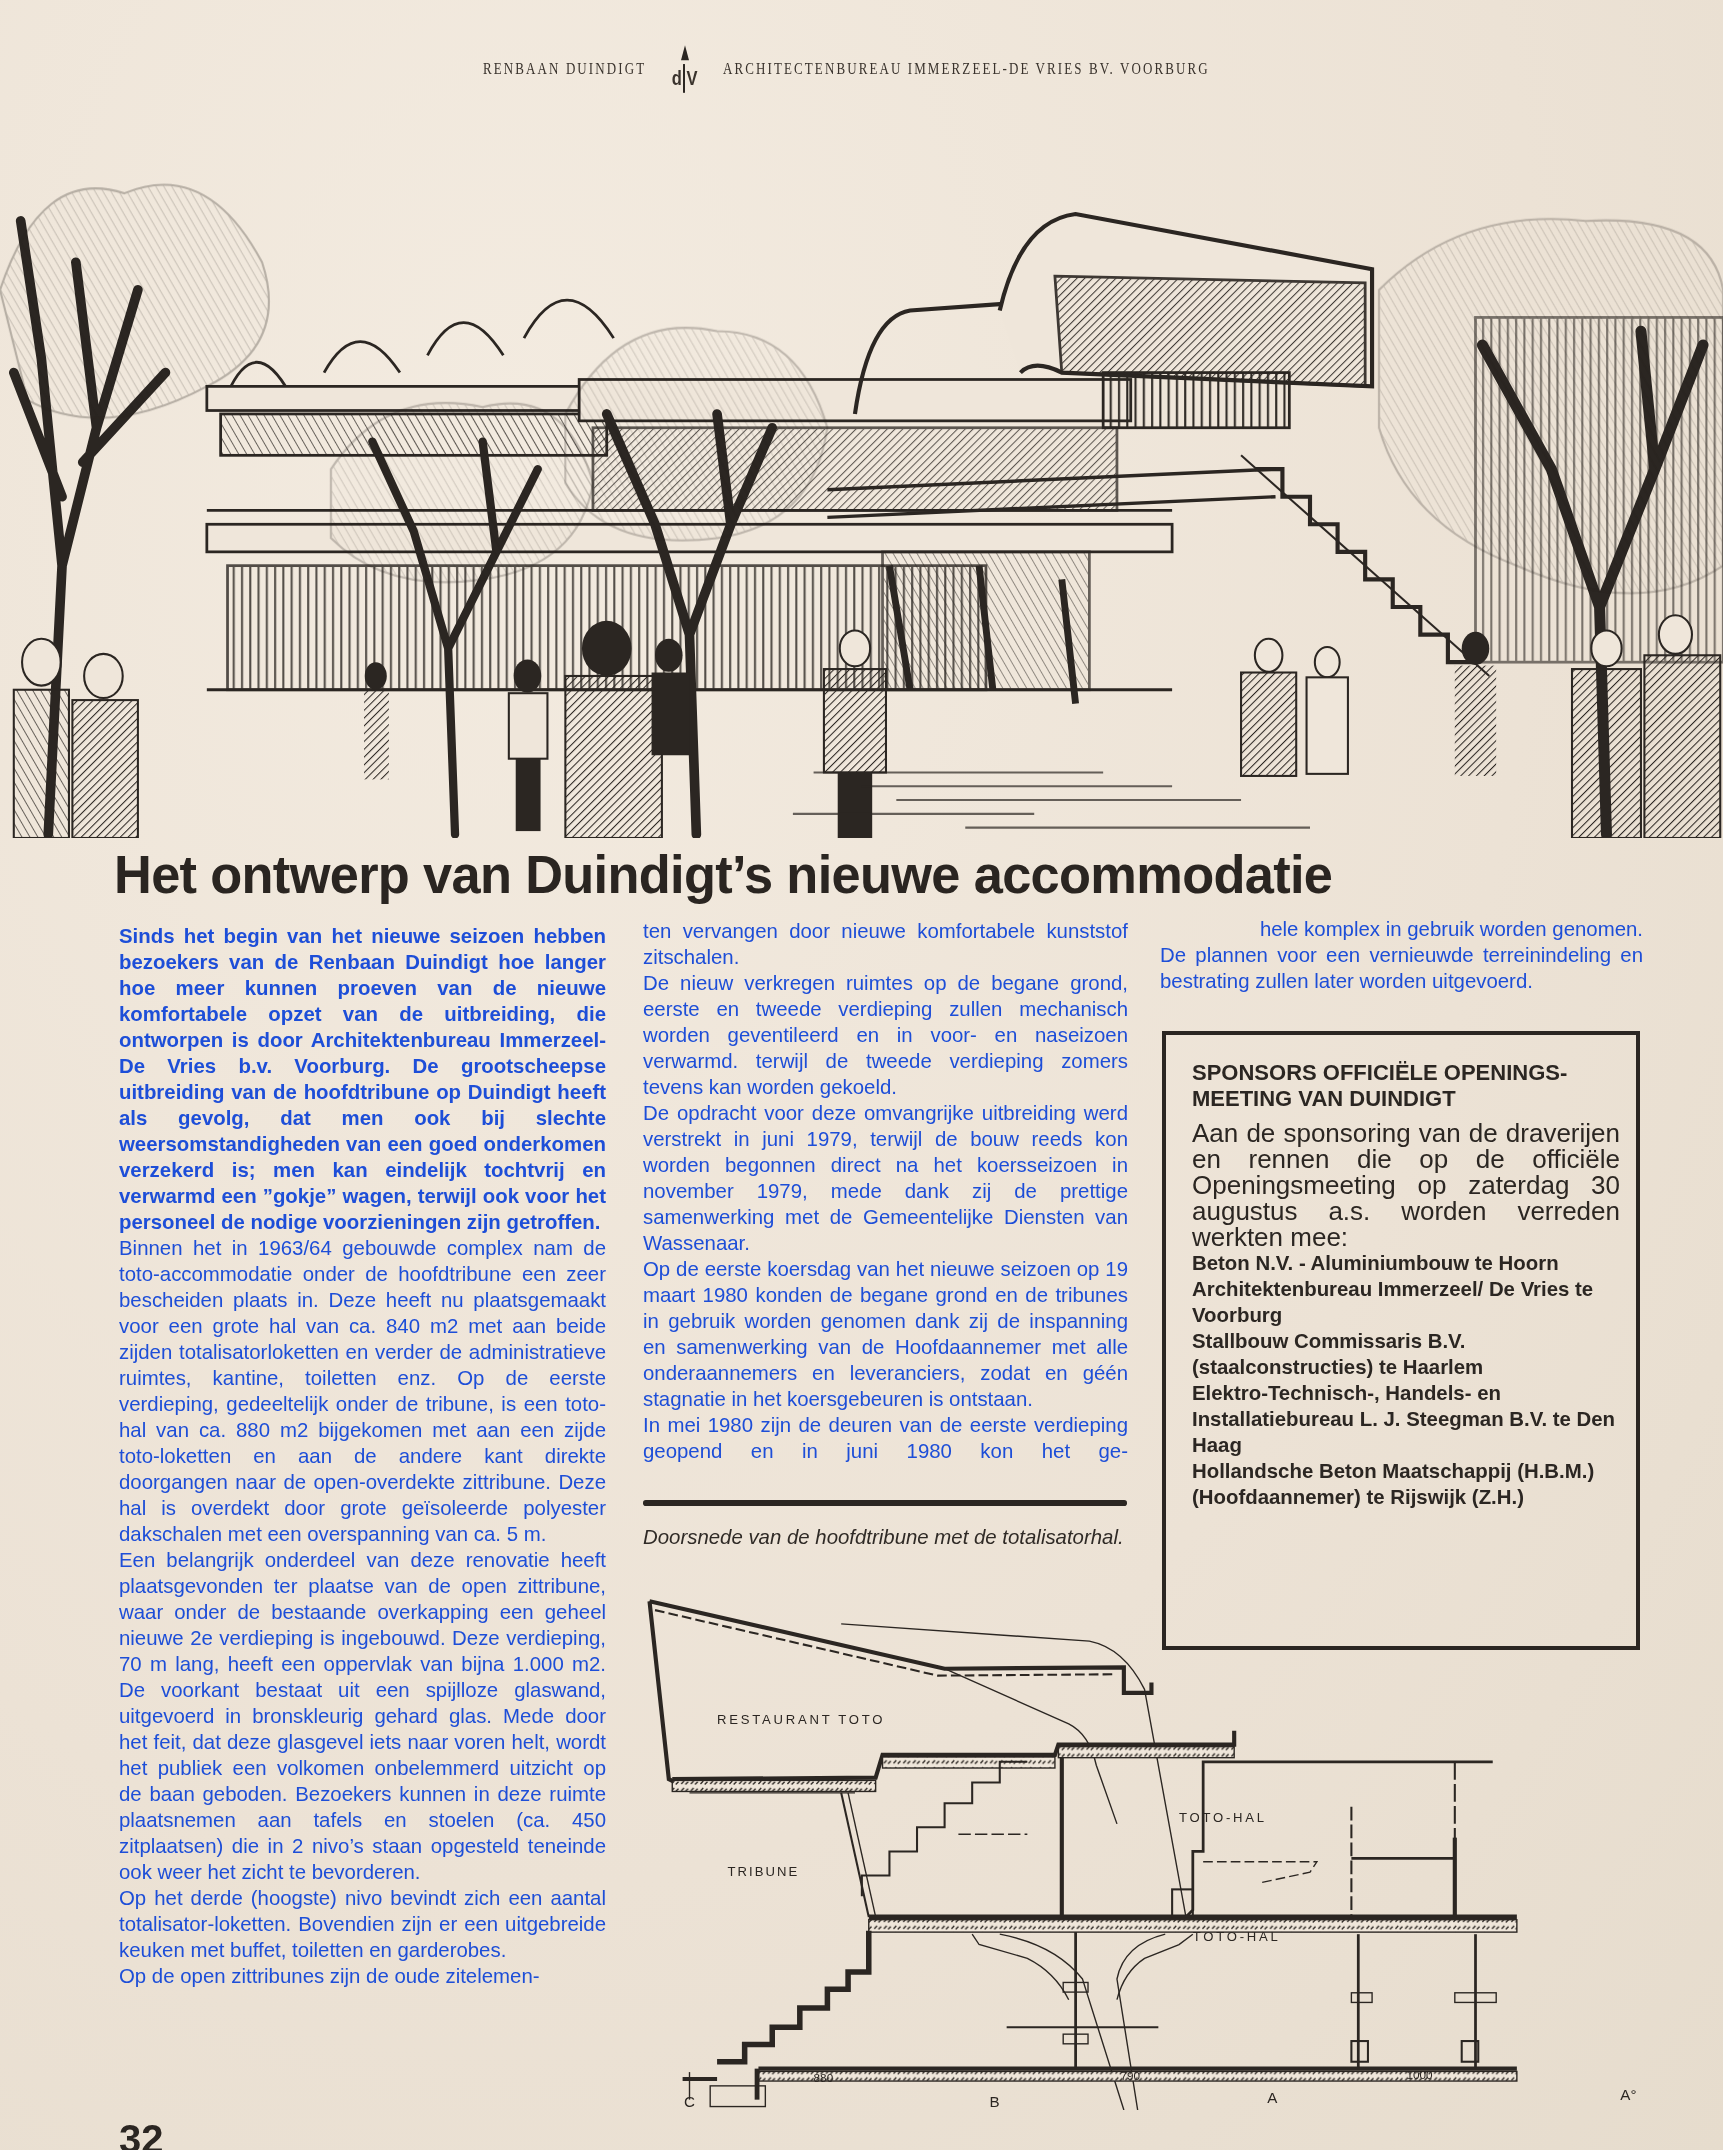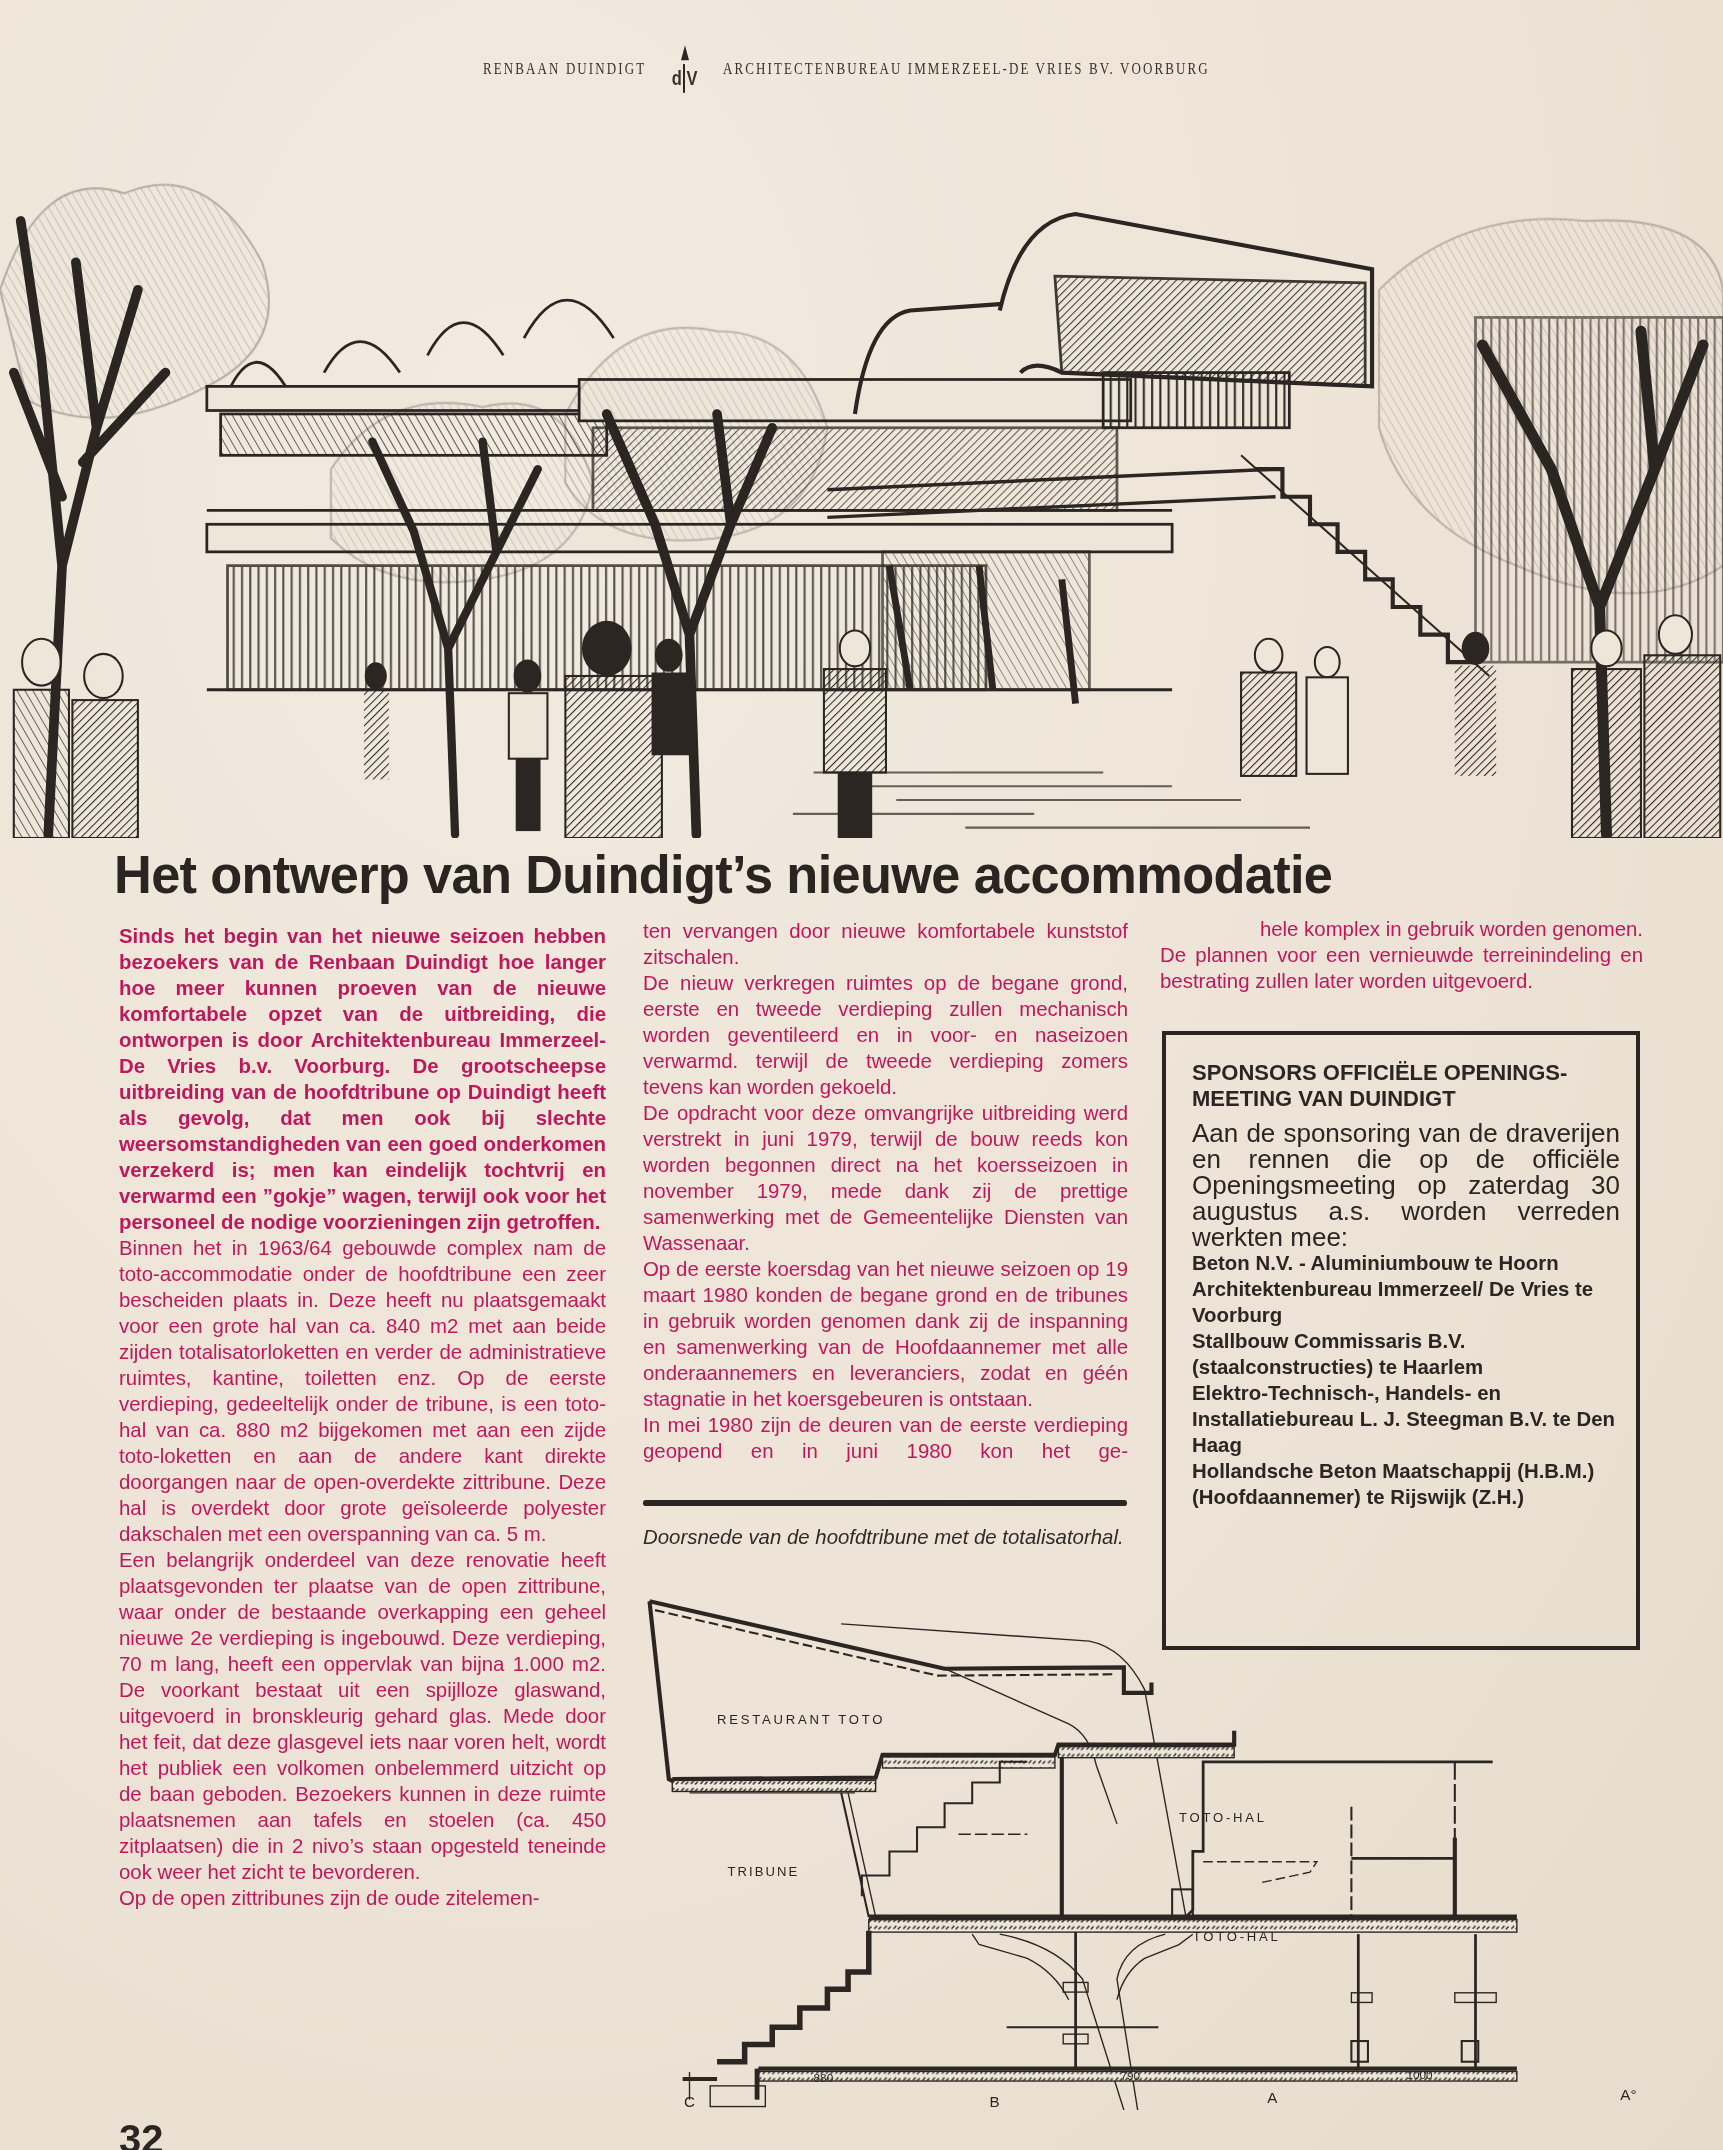--- a/index.html
+++ b/index.html
@@ -21,21 +21,21 @@
   .logo .bar { width:2.1px; height:23.4px; background:#2b2622; }
 
   
   .illustration { left:0; top:83px; width:1723px; height:755px; }
 
   
   .headline { left:114px; top:843px; width:1538px; font-family:"Liberation Sans", sans-serif; font-weight:bold;
     font-size:54px; letter-spacing:-0.7px; color:#2a2521; white-space:nowrap; transform:scaleX(0.97); transform-origin:left; }
 
   
-  .col { position:absolute; font-size:20.4px; line-height:26px; text-align:justify; color:#be185d; }
+  .col { position:absolute; font-size:20.4px; line-height:26px; text-align:justify; color:#1d4ed8; }
   .col p { margin:0; }
   .lead { font-weight:bold; }
   .col1 { left:119px; top:923px; width:487px; }
   .col2 { left:643px; top:918px; width:485px; }
   .col3 { left:1160px; top:916px; width:483px; }
   .rule { left:643px; top:1500px; width:484px; height:6.2px; background:#2b2622; border-radius:2.8px; }
   .caption { left:643px; top:1525px; width:483px; font-style:italic; font-size:20.4px; line-height:25.5px; color:#2f2a26; }
 
   
   .sponsor-box { left:1162px; top:1031px; width:478px; height:619px; border:4.1px solid #2b2622; box-sizing:border-box; }
@@ -154,20 +154,21 @@
     <path d="M1180 1000 L1600 1000 M1250 1020 L1700 1020 M1300 1040 L1800 1040 M1150 1060 L1500 1060 M1400 1080 L1900 1080"></path>
   </g>
 </svg>
 
 <div class="abs headline">Het ontwerp van Duindigt’s nieuwe accommodatie</div>
 
 <div class="col col1">
   <p class="lead">Sinds het begin van het nieuwe seizoen hebben bezoekers van de Renbaan Duindigt hoe langer hoe meer kunnen proeven van de nieuwe komfortabele opzet van de uitbreiding, die ontworpen is door Architektenbureau Immerzeel-De Vries b.v. Voorburg. De grootscheepse uitbreiding van de hoofdtribune op Duindigt heeft als gevolg, dat men ook bij slechte weersomstandigheden van een goed onderkomen verzekerd is; men kan eindelijk tochtvrij en verwarmd een ”gokje” wagen, terwijl ook voor het personeel de nodige voorzieningen zijn getroffen.</p>
   <p>Binnen het in 1963/64 gebouwde complex nam de toto-accommodatie onder de hoofdtribune een zeer bescheiden plaats in. Deze heeft nu plaatsgemaakt voor een grote hal van ca. 840 m2 met aan beide zijden totalisatorloketten en verder de administratieve ruimtes, kantine, toiletten enz. Op de eerste verdieping, gedeeltelijk onder de tribune, is een toto-hal van ca. 880 m2 bijgekomen met aan een zijde toto-loketten en aan de andere kant direkte doorgangen naar de open-overdekte zittribune. Deze hal is overdekt door grote geïsoleerde polyester dakschalen met een overspanning van ca. 5 m.</p>
   <p>Een belangrijk onderdeel van deze renovatie heeft plaatsgevonden ter plaatse van de open zittribune, waar onder de bestaande overkapping een geheel nieuwe 2e verdieping is ingebouwd. Deze verdieping, 70 m lang, heeft een oppervlak van bijna 1.000 m2. De voorkant bestaat uit een spijlloze glaswand, uitgevoerd in bronskleurig gehard glas. Mede door het feit, dat deze glasgevel iets naar voren helt, wordt het publiek een volkomen onbelemmerd uitzicht op de baan geboden. Bezoekers kunnen in deze ruimte plaatsnemen aan tafels en stoelen (ca. 450 zitplaatsen) die in 2 nivo’s staan opgesteld teneinde ook weer het zicht te bevorderen.</p>
+  <p>Op het derde (hoogste) nivo bevindt zich een aantal totalisator-loketten. Bovendien zijn er een uitgebreide keuken met buffet, toiletten en garderobes.</p>
   <p style="text-align:left">Op de open zittribunes zijn de oude zitelemen-</p>
 </div>
 
 <div class="col col2">
   <p>ten vervangen door nieuwe komfortabele kunststof zitschalen.</p>
   <p>De nieuw verkregen ruimtes op de begane grond, eerste en tweede verdieping zullen mechanisch worden geventileerd en in voor- en naseizoen verwarmd. terwijl de tweede verdieping zomers tevens kan worden gekoeld.</p>
   <p>De opdracht voor deze omvangrijke uitbreiding werd verstrekt in juni 1979, terwijl de bouw reeds kon worden begonnen direct na het koersseizoen in november 1979, mede dank zij de prettige samenwerking met de Gemeentelijke Diensten van Wassenaar.</p>
   <p>Op de eerste koersdag van het nieuwe seizoen op 19 maart 1980 konden de begane grond en de tribunes in gebruik worden genomen dank zij de inspanning en samenwerking van de Hoofdaannemer met alle onderaannemers en leveranciers, zodat en géén stagnatie in het koersgebeuren is ontstaan.</p>
   <p style="text-align-last:justify">In mei 1980 zijn de deuren van de eerste verdieping geopend en in juni 1980 kon het ge-</p>
 </div>

